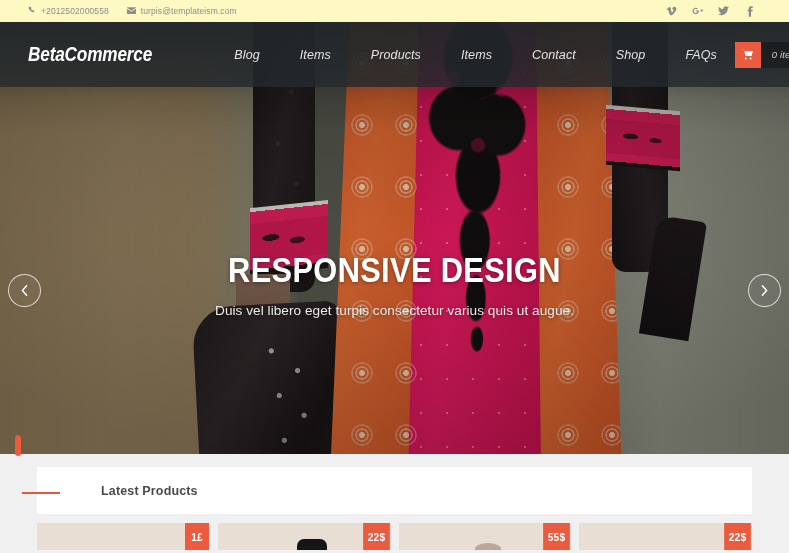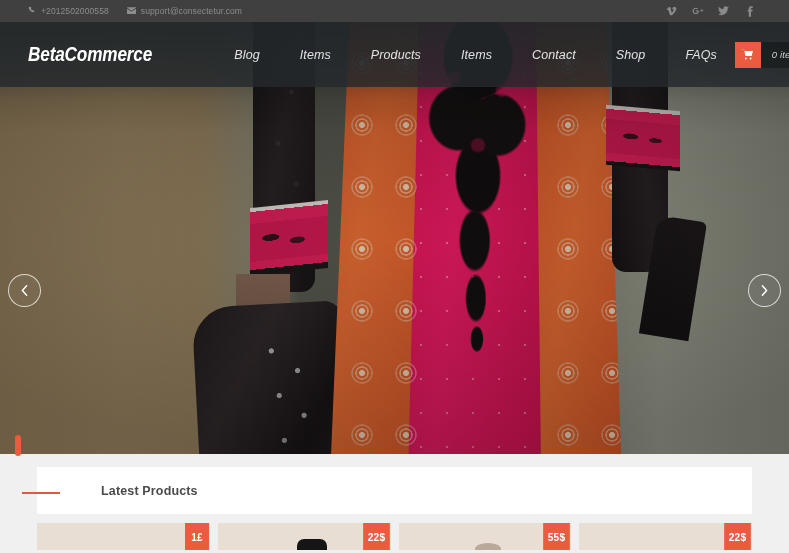--- a/index.html
+++ b/index.html
@@ -8,21 +8,21 @@
     width:789px; height:553px;
     overflow:hidden;
     background:#f0f0f0;
     font-family:"Liberation Sans", sans-serif;
     -webkit-font-smoothing:antialiased;
   }
   .page { position:relative; width:789px; height:553px; overflow:hidden; }
 
   
   .topbar {
-    position:relative; height:22px; background:#404040;
+    position:relative; height:22px; background:#fef9c3;
     display:flex; align-items:center; z-index:40;
   }
   .topbar-left { display:flex; align-items:center; margin-left:28px; gap:18px; }
   .tb-item { display:flex; align-items:center; gap:5px; color:#8d8d8d; font-size:8.5px; letter-spacing:.1px; }
   .tb-ic { font-size:8px; color:#8d8d8d; line-height:1; display:inline-block; }
   .topbar-right { margin-left:auto; margin-right:34px; display:flex; align-items:center; gap:15px; }
   .soc { color:#8a8a8a; font-size:9.5px; width:11px; text-align:center; line-height:1; display:inline-block; }
   .soc svg { display:block; margin:0 auto; }
 
   
@@ -275,21 +275,21 @@
             </svg>
         </span>
         <span>+2012502000558</span>
       </div>
       <div class="tb-item">
         <span class="tb-ic">
           <svg width="9" height="7" viewBox="0 0 16 12" fill="#8d8d8d">
               <path d="M0 1.2 8 6.4l8-5.2V1a1 1 0 0 0-1-1H1a1 1 0 0 0-1 1v.2Zm16 1.5L8.3 7.7a.6.6 0 0 1-.6 0L0 2.7V11a1 1 0 0 0 1 1h14a1 1 0 0 0 1-1V2.7Z"></path>
             </svg>
         </span>
-        <span>support@consectetur.com</span>
+        <span>turpis@templateism.com</span>
       </div>
     </div>
     <div class="topbar-right">
       <a class="soc">
         <svg width="11" height="10" viewBox="0 0 16 16" fill="#8a8a8a">
             <path d="M15.9 4.2c-.1 1.6-1.2 3.7-3.3 6.4-2.2 2.8-4 4.2-5.5 4.2-.9 0-1.7-.9-2.4-2.6L3.4 8c-.5-1.7-1-2.6-1.6-2.6-.1 0-.5.3-1.2.8L0 5.2c.8-.7 1.5-1.4 2.3-2.1 1-.9 1.8-1.4 2.3-1.4 1.2-.1 2 .7 2.3 2.5.3 1.9.5 3.1.7 3.6.3 1.6.8 2.4 1.2 2.4.3 0 .8-.5 1.4-1.6.6-1 .9-1.8 1-2.4.1-.8-.2-1.2-.9-1.2-.4 0-.7.1-1.1.2C9.8 2.5 11.2 1.3 13 1.4c1.9.1 2.8 1 2.9 2.8Z"></path>
           </svg>
       </a>
       <a class="soc">
         <svg width="12" height="10" viewBox="0 0 20 16" fill="#8a8a8a">
@@ -323,20 +323,24 @@
       <div class="motif r"></div>
       <div class="pink-dots"></div>
       <div class="embroidery"></div>
       <div class="fig-sleeve-r"></div>
       <div class="cuff-r"></div>
       <div class="fig-arm-r"></div>
       <div class="bg-blur-top"></div>
       <div class="hero-vig"></div>
     </div>
 
+    <div class="hero-caption">
+      <div class="hero-title">RESPONSIVE DESIGN</div>
+      <div class="hero-sub">Duis vel libero eget turpis consectetur varius quis ut augue.</div>
+    </div>
 
     <div class="nav-arrow prev">
       <span>
         <svg width="7" height="11" viewBox="0 0 8 13" fill="none" stroke="#fff" stroke-width="1.7" stroke-linecap="round" stroke-linejoin="round">
             <path d="M6.5 1 1.5 6.5 6.5 12"></path>
           </svg>
       </span>
     </div>
     <div class="nav-arrow next">
       <span>

